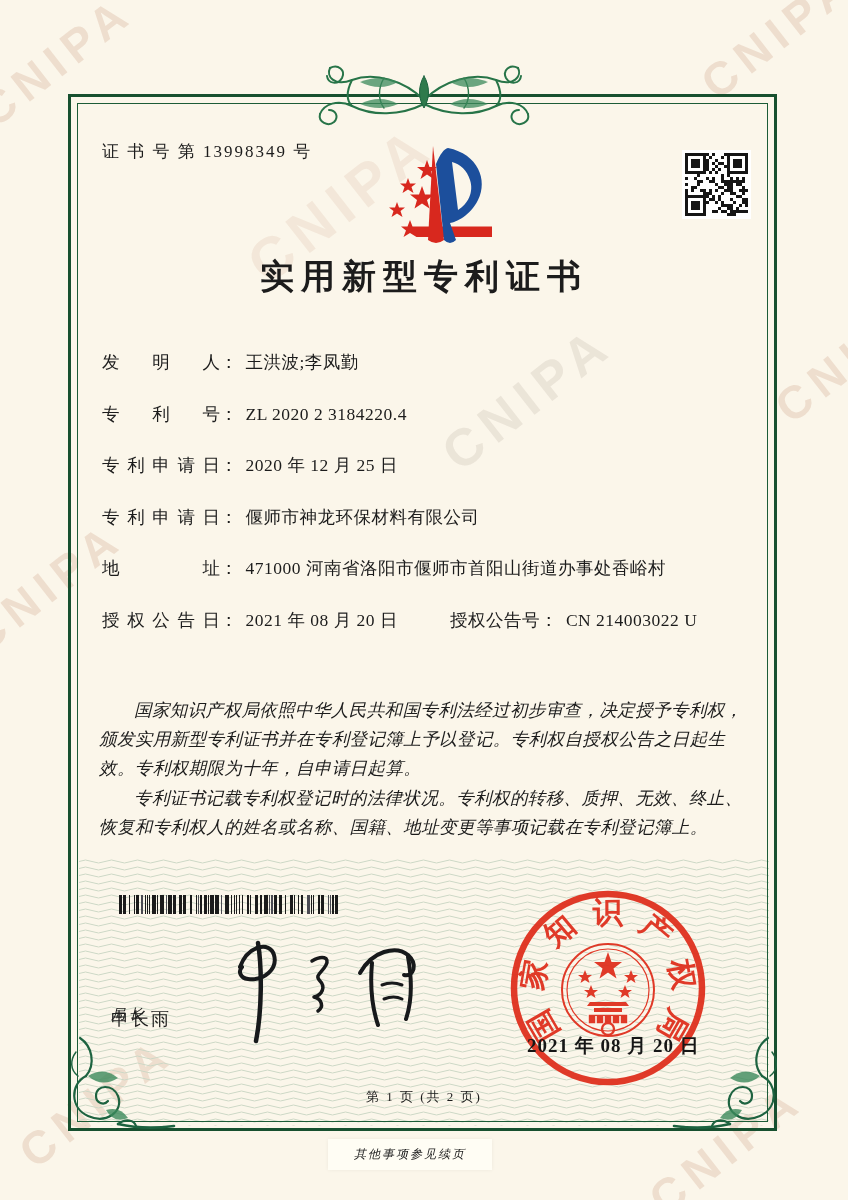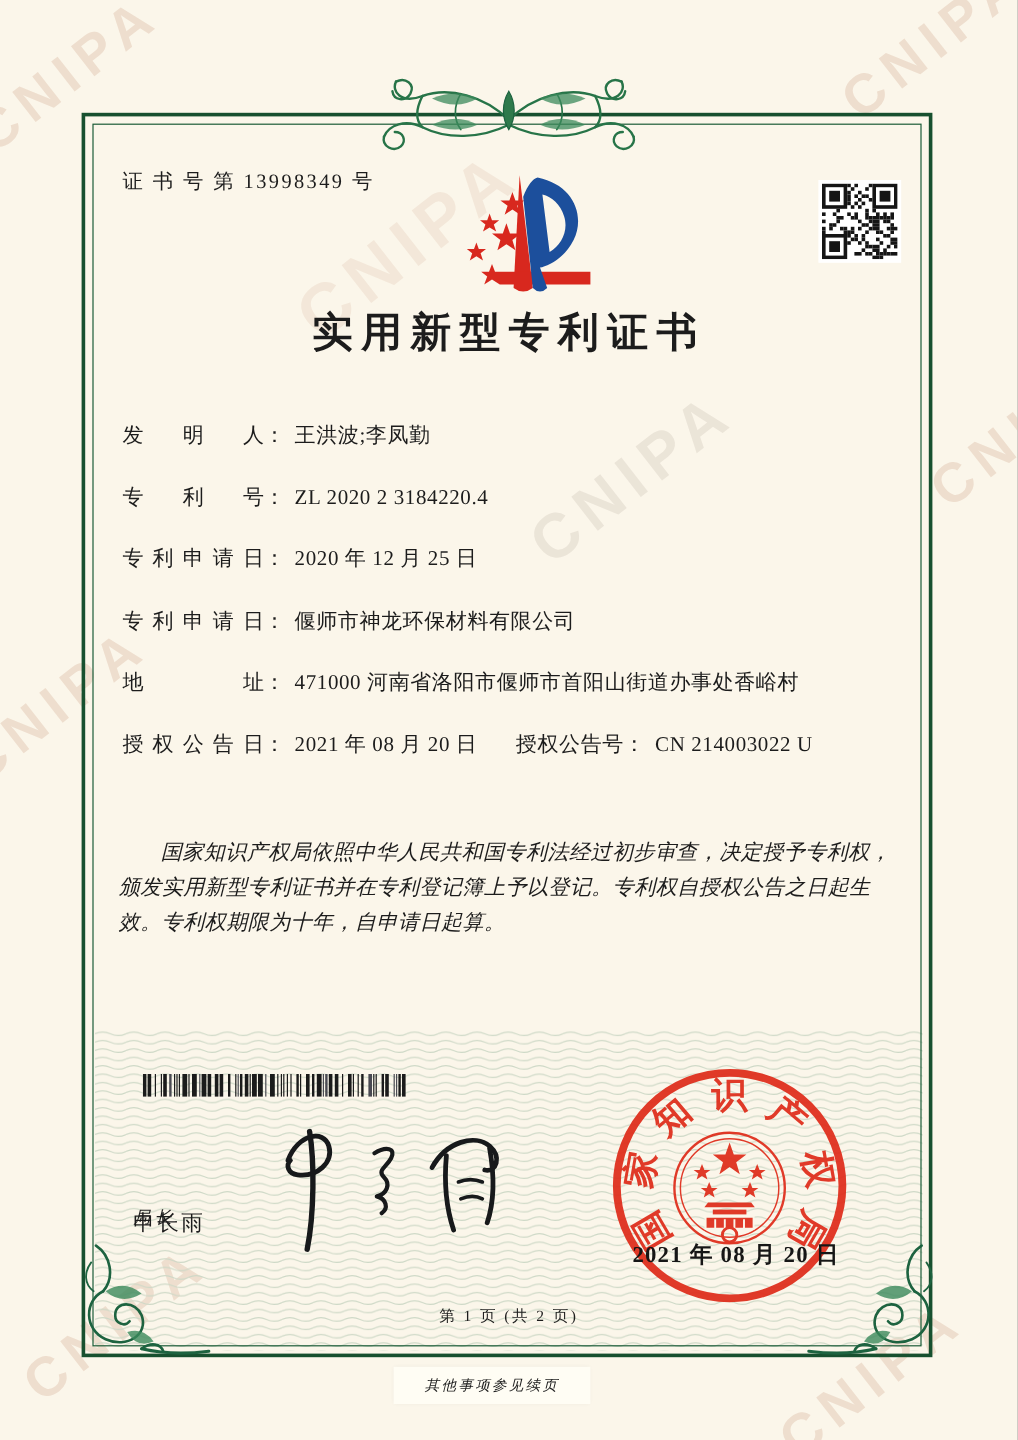--- a/index.html
+++ b/index.html
@@ -34,21 +34,21 @@
   .title{
     position:absolute; left:0; top:254px; width:100%; text-align:center;
     font-size:34px; font-weight:bold; letter-spacing:7px;
   }
   
   .fields{position:absolute; left:102px; top:350px; width:660px; font-size:17.5px;}
   .frow{height:51.5px; white-space:nowrap;}
   .flabel{display:inline-block; width:118px; text-align:justify; text-align-last:justify; vertical-align:top;}
   .fcolon{margin-right:8px;}
   .fvalue{letter-spacing:0.5px;}
-  .grant-no{margin-left:32px;}
+  .grant-no{margin-left:52px;}
   
   .body-text{
     position:absolute; left:99px; top:696px; width:654px;
     font-size:17.5px; line-height:1.67; font-style:italic; letter-spacing:0.4px;
   }
   .body-text p{margin:0; text-indent:2em;}
   
   .barcode{position:absolute; left:119px; top:895px;}
   .director-title{position:absolute; left:111px; top:1006px; font-size:14px; letter-spacing:4px;font-style:italic;}
   .director-name{position:absolute; left:111px; top:1007px; font-size:18px; letter-spacing:2px;}
@@ -314,20 +314,21 @@
     <div class="frow">
       <span class="flabel">地址</span><span class="fcolon">：</span><span class="fvalue">471000 河南省洛阳市偃师市首阳山街道办事处香峪村</span>
     </div>
     <div class="frow">
       <span class="flabel">授权公告日</span><span class="fcolon">：</span><span class="fvalue">2021 年 08 月 20 日</span><span class="fvalue grant-no"><span>授权公告号</span><span class="fcolon">：</span><span>CN 214003022 U</span></span>
     </div>
   </div>
 
   <div class="body-text">
     <p>国家知识产权局依照中华人民共和国专利法经过初步审查，决定授予专利权，颁发实用新型专利证书并在专利登记簿上予以登记。专利权自授权公告之日起生效。专利权期限为十年，自申请日起算。</p>
+    <p>专利证书记载专利权登记时的法律状况。专利权的转移、质押、无效、终止、恢复和专利权人的姓名或名称、国籍、地址变更等事项记载在专利登记簿上。</p>
   </div>
 
   <svg class="barcode" id="barcode-svg" width="220" height="19">
       <rect x="0" y="0" width="3" height="19" fill="#1b1b1b"></rect>
       <rect x="4" y="0" width="3" height="19" fill="#1b1b1b"></rect>
       <rect x="10" y="0" width="1" height="19" fill="#1b1b1b"></rect>
       <rect x="15" y="0" width="1" height="19" fill="#1b1b1b"></rect>
       <rect x="17" y="0" width="3" height="19" fill="#1b1b1b"></rect>
       <rect x="22" y="0" width="2" height="19" fill="#4a4a52"></rect>
       <rect x="26" y="0" width="1" height="19" fill="#1b1b1b"></rect>

